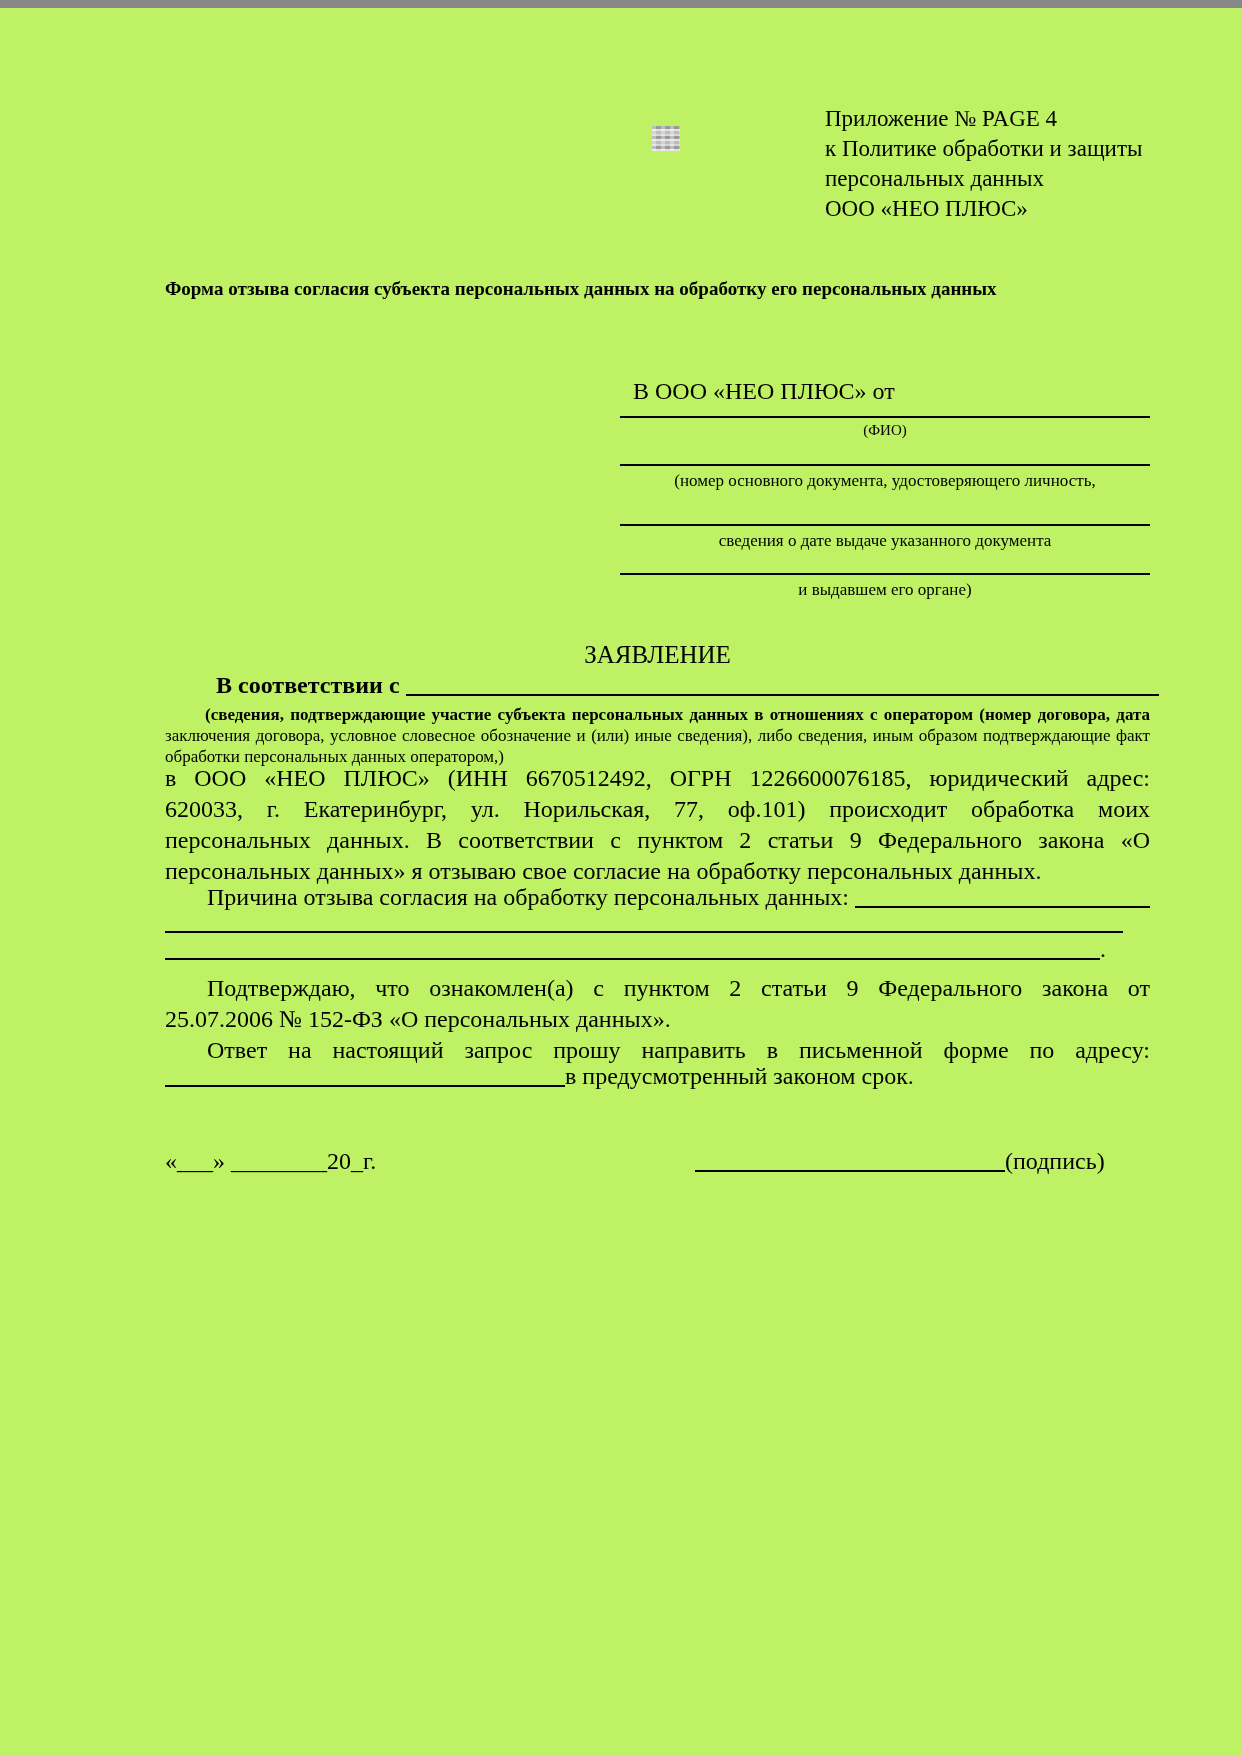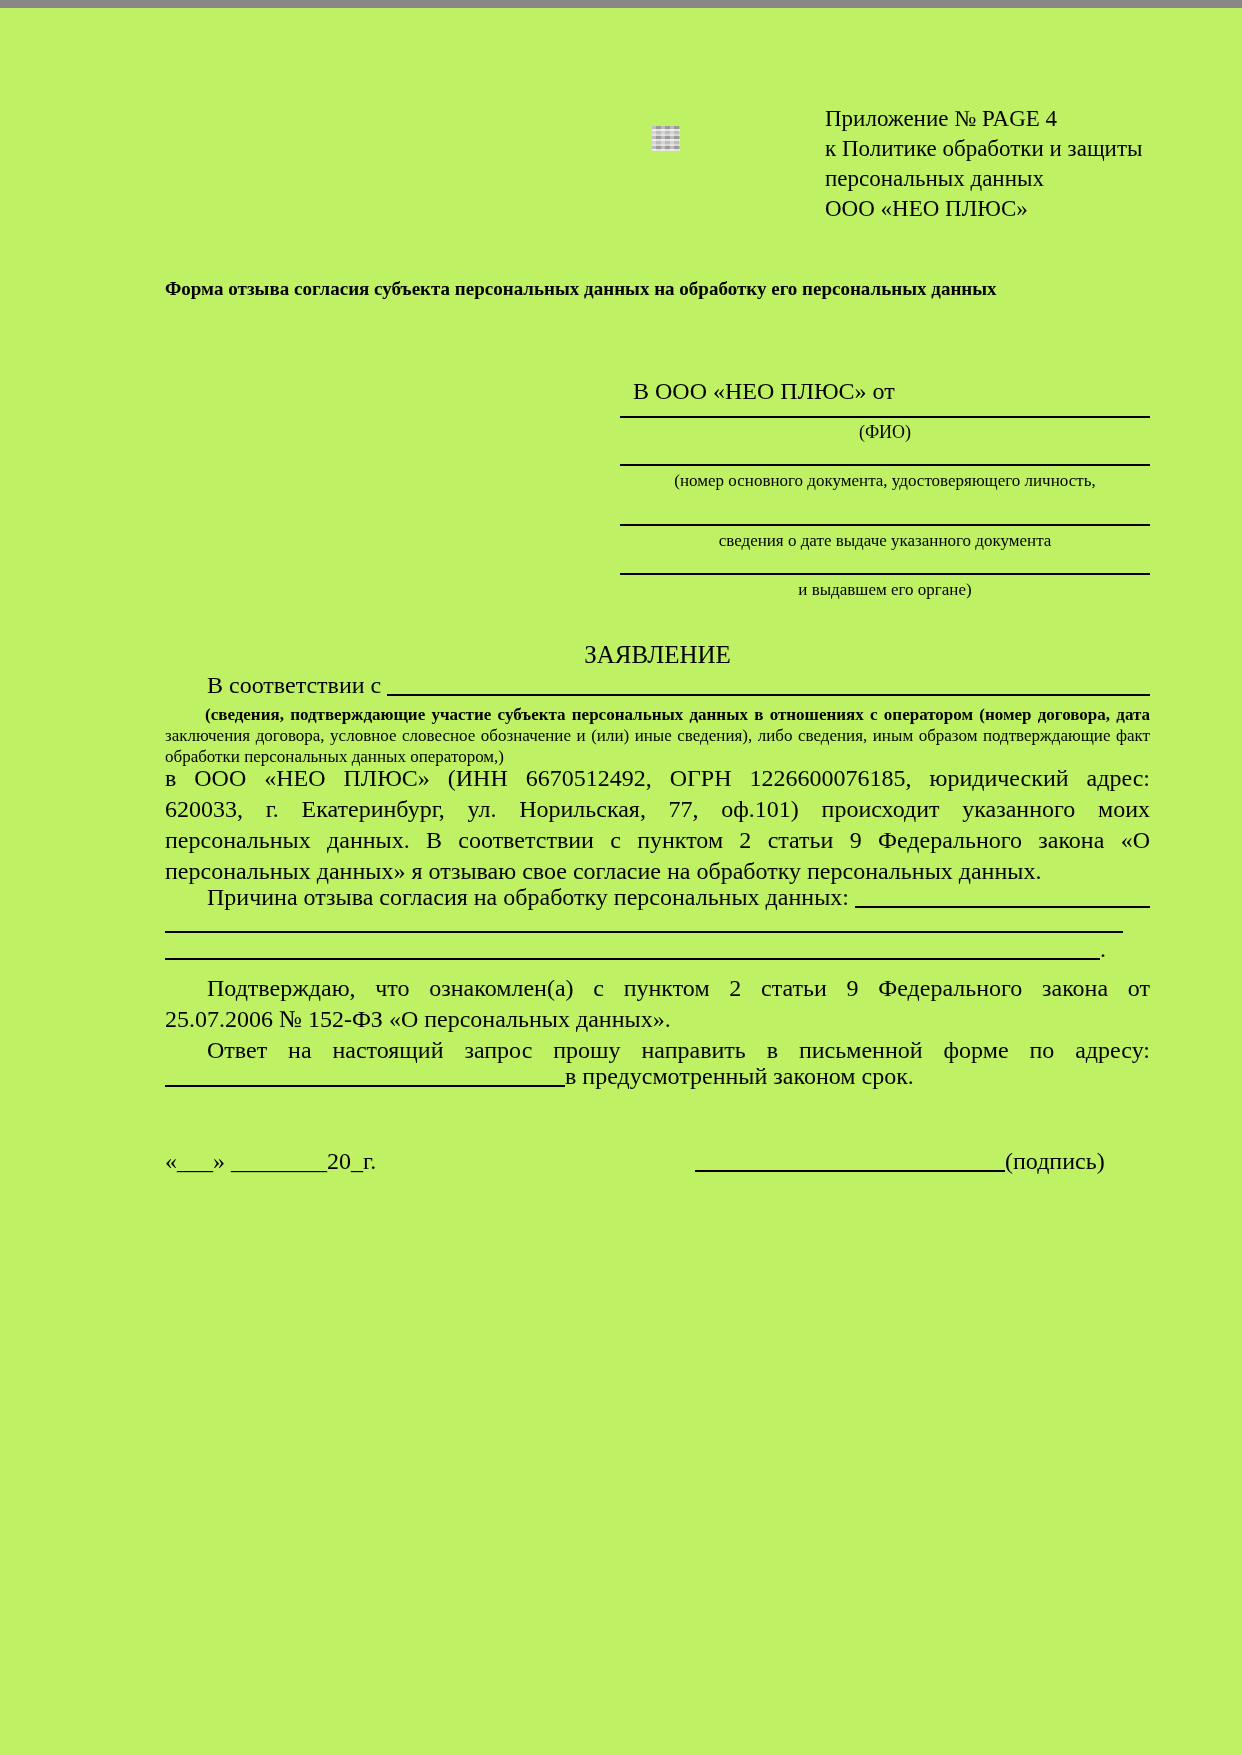--- a/index.html
+++ b/index.html
@@ -44,47 +44,47 @@
     <div>к Политике обработки и защиты</div>
     <div>персональных данных</div>
     <div>ООО «НЕО ПЛЮС»</div>
   </div>
 
   <div class="abs bold" style="left:165px;top:262px;width:985px;font-size:19px;line-height:38px;">Форма отзыва согласия субъекта персональных данных на обработку его персональных данных</div>
 
   <div class="abs doc" style="left:633px;top:368px;">В ООО «НЕО ПЛЮС» от</div>
 
   <div class="abs rule" style="left:620px;top:408px;width:530px;"></div>
-  <div class="abs center" style="left:620px;top:414px;width:530px;font-size:18px;">(ФИО)</div>
+  <div class="abs center" style="left:620px;top:414px;width:530px;font-size:15px;">(ФИО)</div>
 
   <div class="abs rule" style="left:620px;top:456px;width:530px;"></div>
   <div class="abs center small" style="left:620px;top:462px;width:530px;">(номер основного документа, удостоверяющего личность,</div>
 
   <div class="abs rule" style="left:620px;top:516px;width:530px;"></div>
   <div class="abs center small" style="left:620px;top:522px;width:530px;">сведения о дате выдаче указанного документа</div>
 
   <div class="abs rule" style="left:620px;top:565px;width:530px;"></div>
   <div class="abs center small" style="left:620px;top:571px;width:530px;">и выдавшем его органе)</div>
 
   <div class="abs center" style="left:165px;top:632px;width:985px;font-size:25px;line-height:30px;">ЗАЯВЛЕНИЕ</div>
 
-  <div class="abs doc flexrow" style="left:165px;top:662px;width:985px;padding-left:42px;box-sizing:border-box;">
+  <div class="abs doc flexrow" style="left:174px;top:662px;width:985px;padding-left:42px;box-sizing:border-box;font-weight:bold;">
     <span>В соответствии с</span>
     <span class="fill"></span>
   </div>
 
   <div class="abs small" style="left:165px;top:696px;width:985px;">
     <div class="jline" style="text-indent:40px;font-weight:bold;">(сведения, подтверждающие участие субъекта персональных данных в отношениях с оператором (номер договора, дата</div>
     <div class="jline">заключения договора, условное словесное обозначение и (или) иные сведения), либо сведения, иным образом подтверждающие факт</div>
     <div>обработки персональных данных оператором,)</div>
   </div>
 
   <div class="abs doc" style="left:165px;top:755px;width:985px;">
     <div class="jline">в ООО «НЕО ПЛЮС» (ИНН 6670512492, ОГРН 1226600076185, юридический адрес:</div>
-    <div class="jline">620033, г. Екатеринбург, ул. Норильская, 77, оф.101) происходит указанного моих</div>
+    <div class="jline">620033, г. Екатеринбург, ул. Норильская, 77, оф.101) происходит обработка моих</div>
     <div class="jline">персональных данных. В соответствии с пунктом 2 статьи 9 Федерального закона «О</div>
     <div>персональных данных» я отзываю свое согласие на обработку персональных данных.</div>
   </div>
 
   <div class="abs doc flexrow" style="left:165px;top:874px;width:985px;padding-left:42px;box-sizing:border-box;">
     <span>Причина отзыва согласия на обработку персональных данных:</span>
     <span class="fill"></span>
   </div>
 
   <div class="abs rule" style="left:165px;top:923px;width:958px;"></div>

